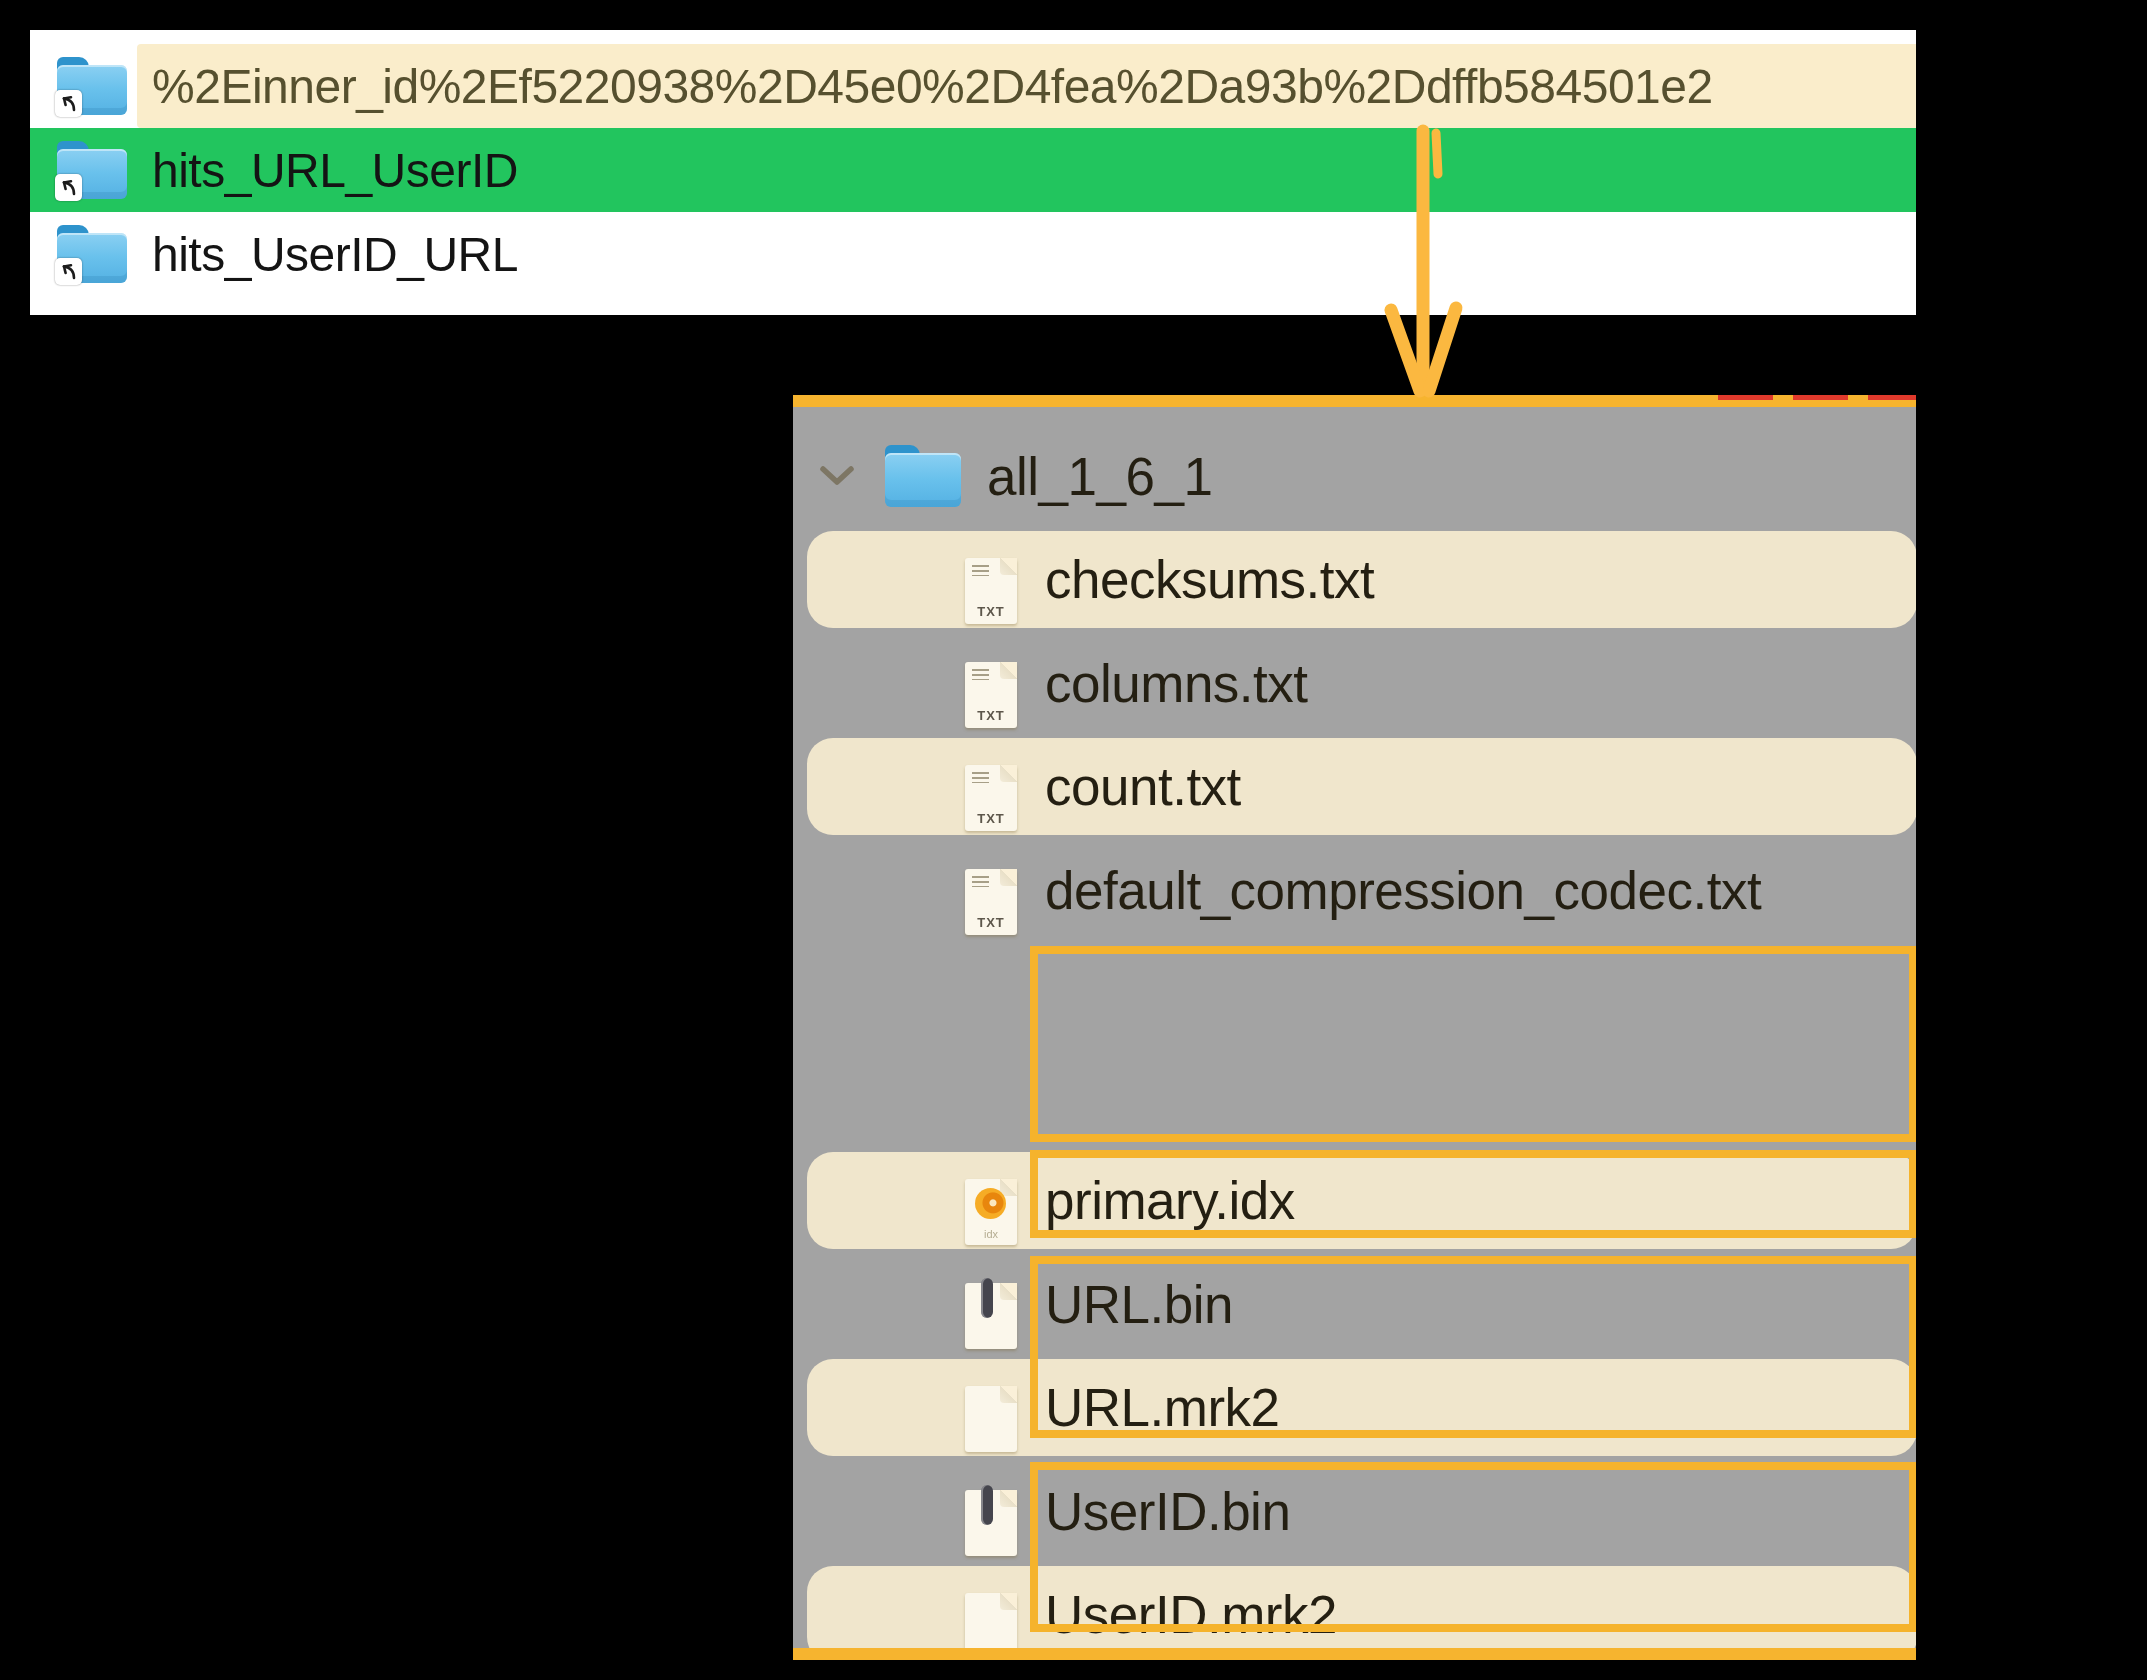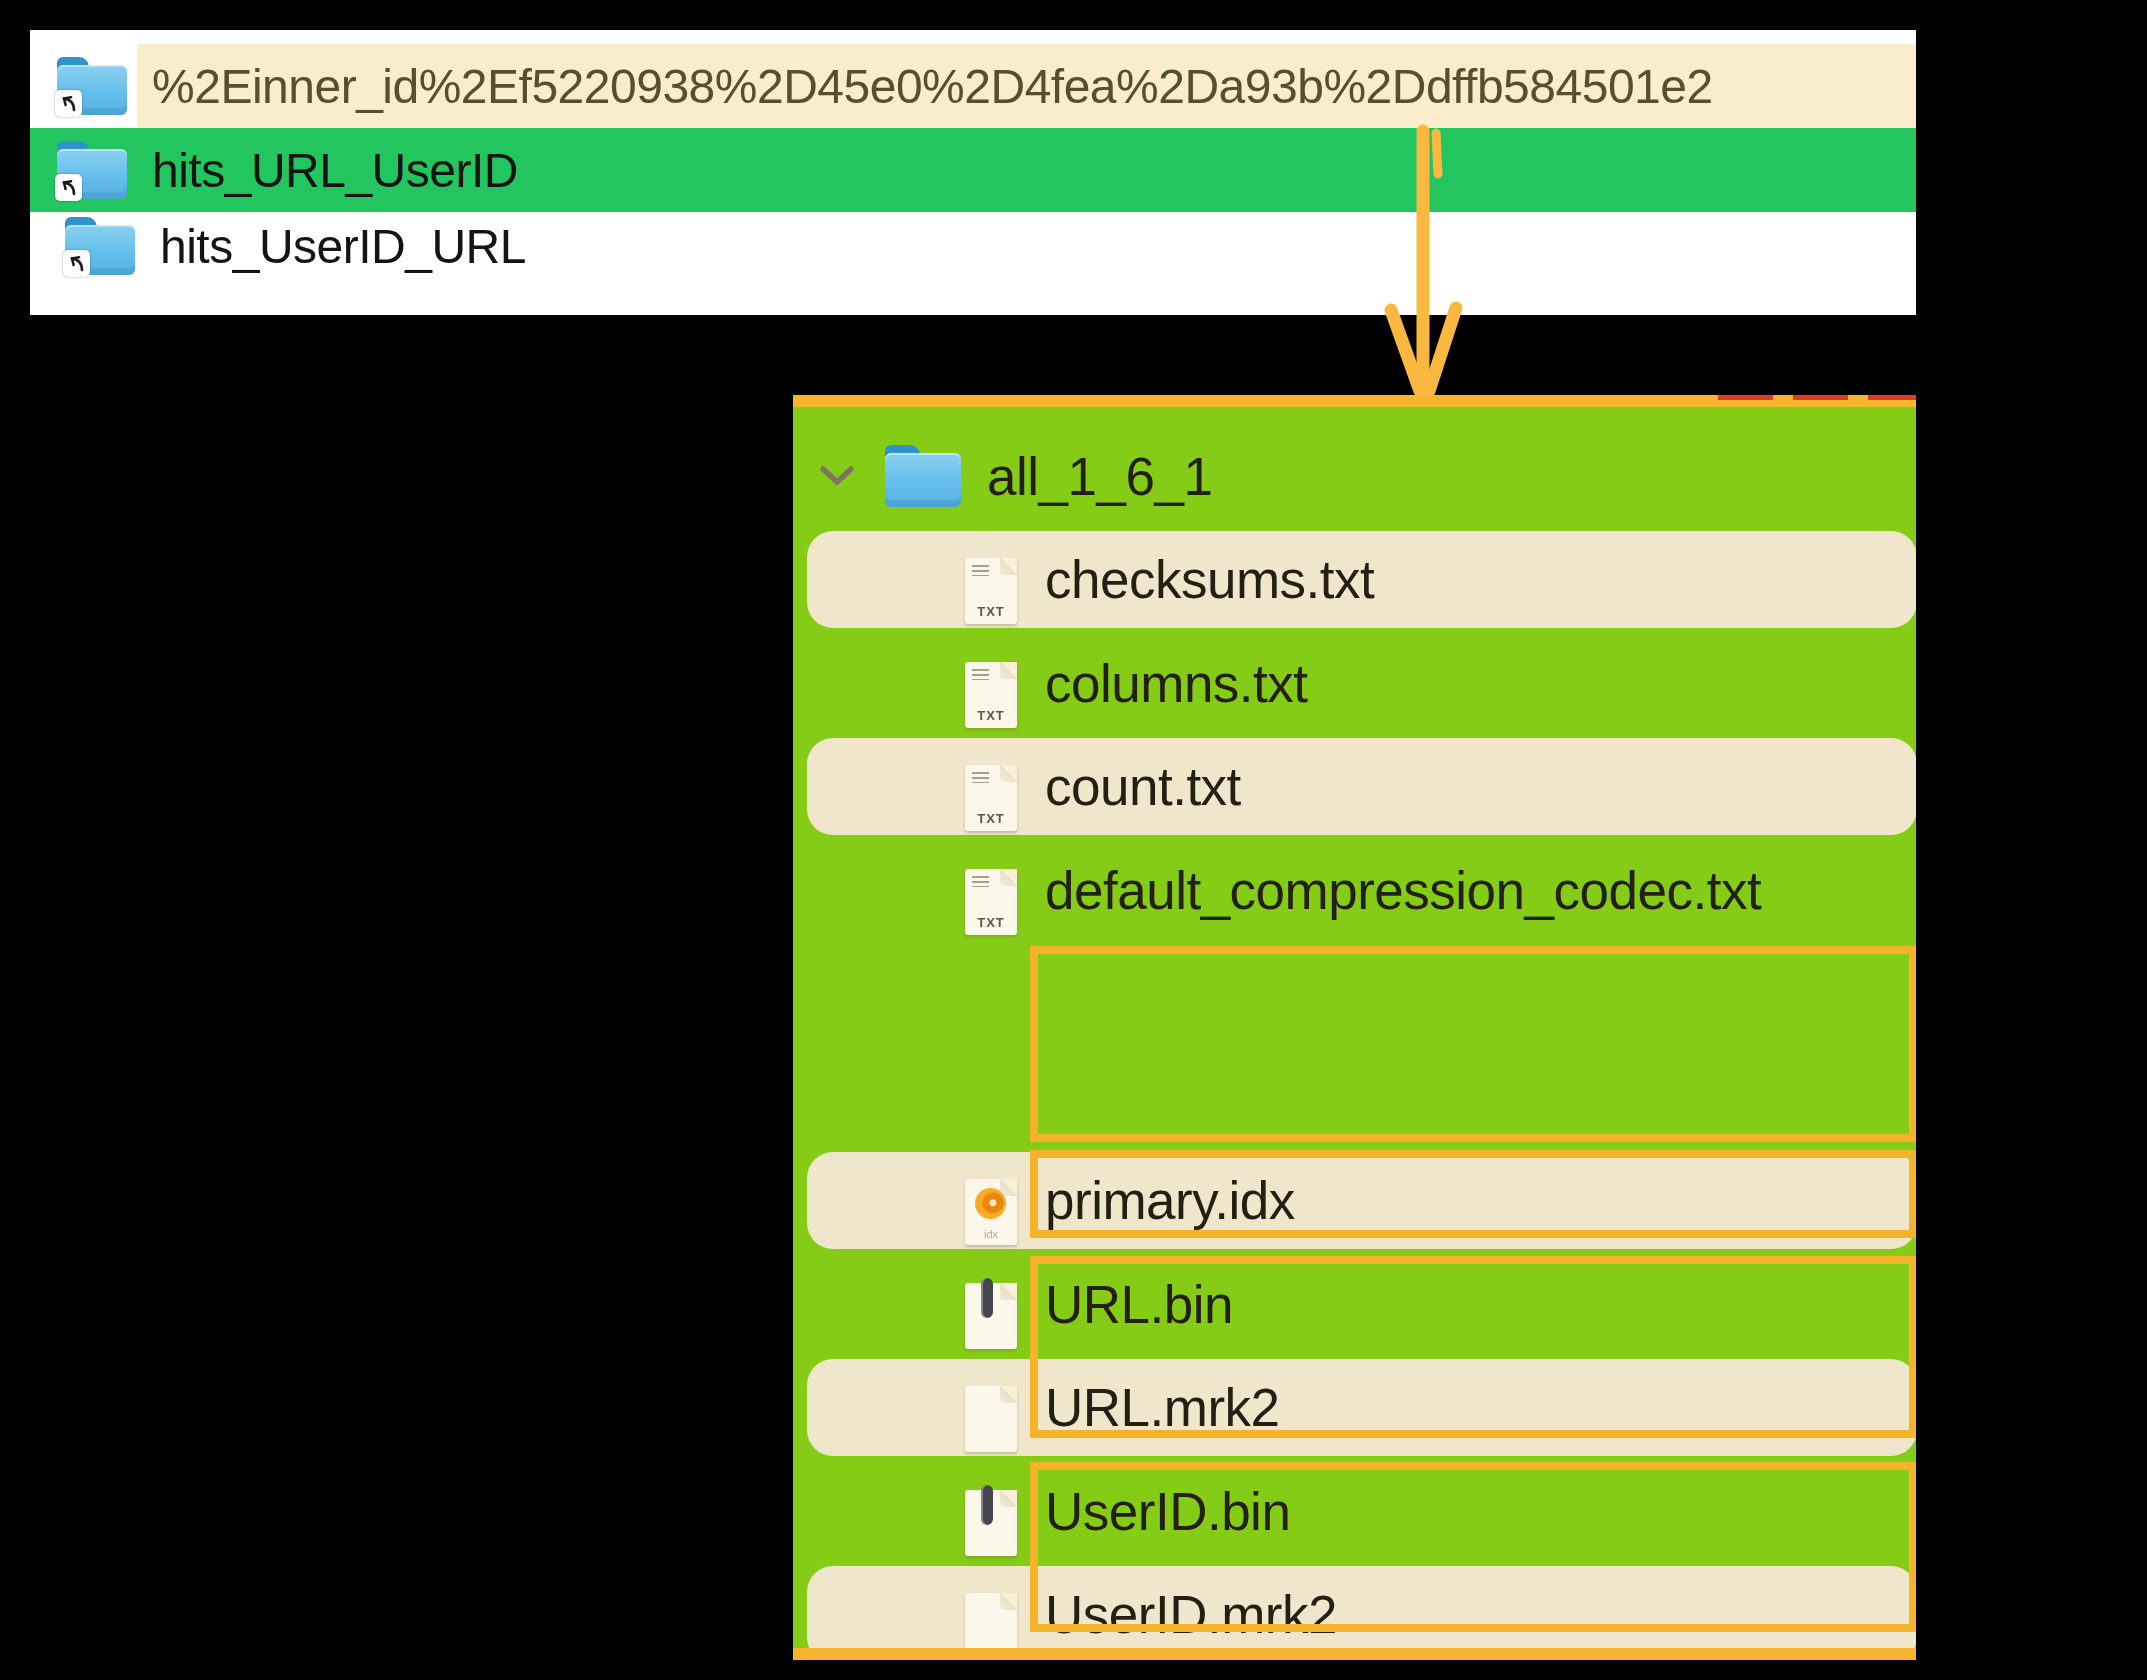--- a/index.html
+++ b/index.html
@@ -28,21 +28,21 @@
   
   .badge{position:absolute;z-index:3;left:-2px;bottom:-2px;width:27px;height:27px;background:#fff;
          border-radius:5px;box-shadow:0 0 2px rgba(0,0,0,.45);}
   .badge svg{position:absolute;inset:0;}
 
   
   .arrow-svg{position:absolute;left:0;top:0;width:2147px;height:1680px;z-index:10;pointer-events:none;}
 
   
   .tree-panel{position:absolute;left:793px;top:395px;width:1140px;height:1265px;
-              background:#84cc16;box-sizing:border-box;
+              background:#a3a3a3;box-sizing:border-box;
               border-top:12px solid #F6B42F;border-right:12px solid #F6B42F;border-bottom:12px solid #F6B42F;
               overflow:hidden;}
   .t-row{position:absolute;left:0;right:0;height:103.5px;top:calc(17px + var(--i)*103.5px);}
   .t-row.tinted::before{content:"";position:absolute;left:14px;right:4px;top:3px;height:97px;
                         border-radius:26px;background:#F0E6CC;}
   .t-label{position:absolute;left:252px;top:50%;transform:translateY(-50%);
            font-size:53px;color:#241F12;letter-spacing:-0.5px;white-space:nowrap;}
   .t-row.root .t-label{left:194px;}
 
   .chevron{position:absolute;left:26px;top:50%;transform:translateY(-50%);width:36px;height:24px;}
@@ -102,21 +102,21 @@
       <span class="badge">
         <svg viewBox="0 0 27 27">
           <path d="M19 20 C19 13 15.5 9.5 9 8.5" fill="none" stroke="#1c1c1c" stroke-width="2.6" stroke-linecap="round"></path>
           <path d="M9 8.5 L16 7.2" fill="none" stroke="#1c1c1c" stroke-width="2.6" stroke-linecap="round"></path>
           <path d="M9 8.5 L10.6 15" fill="none" stroke="#1c1c1c" stroke-width="2.6" stroke-linecap="round"></path>
         </svg>
       </span>
     </span>
     <span class="f-label">hits_URL_UserID</span>
   </div>
-      <div class="f-row" style="top: 174px; margin-left: 8px;">
+      <div class="f-row" style="top: 182px;">
     <span class="folder-ic">
       <span class="badge">
         <svg viewBox="0 0 27 27">
           <path d="M19 20 C19 13 15.5 9.5 9 8.5" fill="none" stroke="#1c1c1c" stroke-width="2.6" stroke-linecap="round"></path>
           <path d="M9 8.5 L16 7.2" fill="none" stroke="#1c1c1c" stroke-width="2.6" stroke-linecap="round"></path>
           <path d="M9 8.5 L10.6 15" fill="none" stroke="#1c1c1c" stroke-width="2.6" stroke-linecap="round"></path>
         </svg>
       </span>
     </span>
     <span class="f-label">hits_UserID_URL</span>

